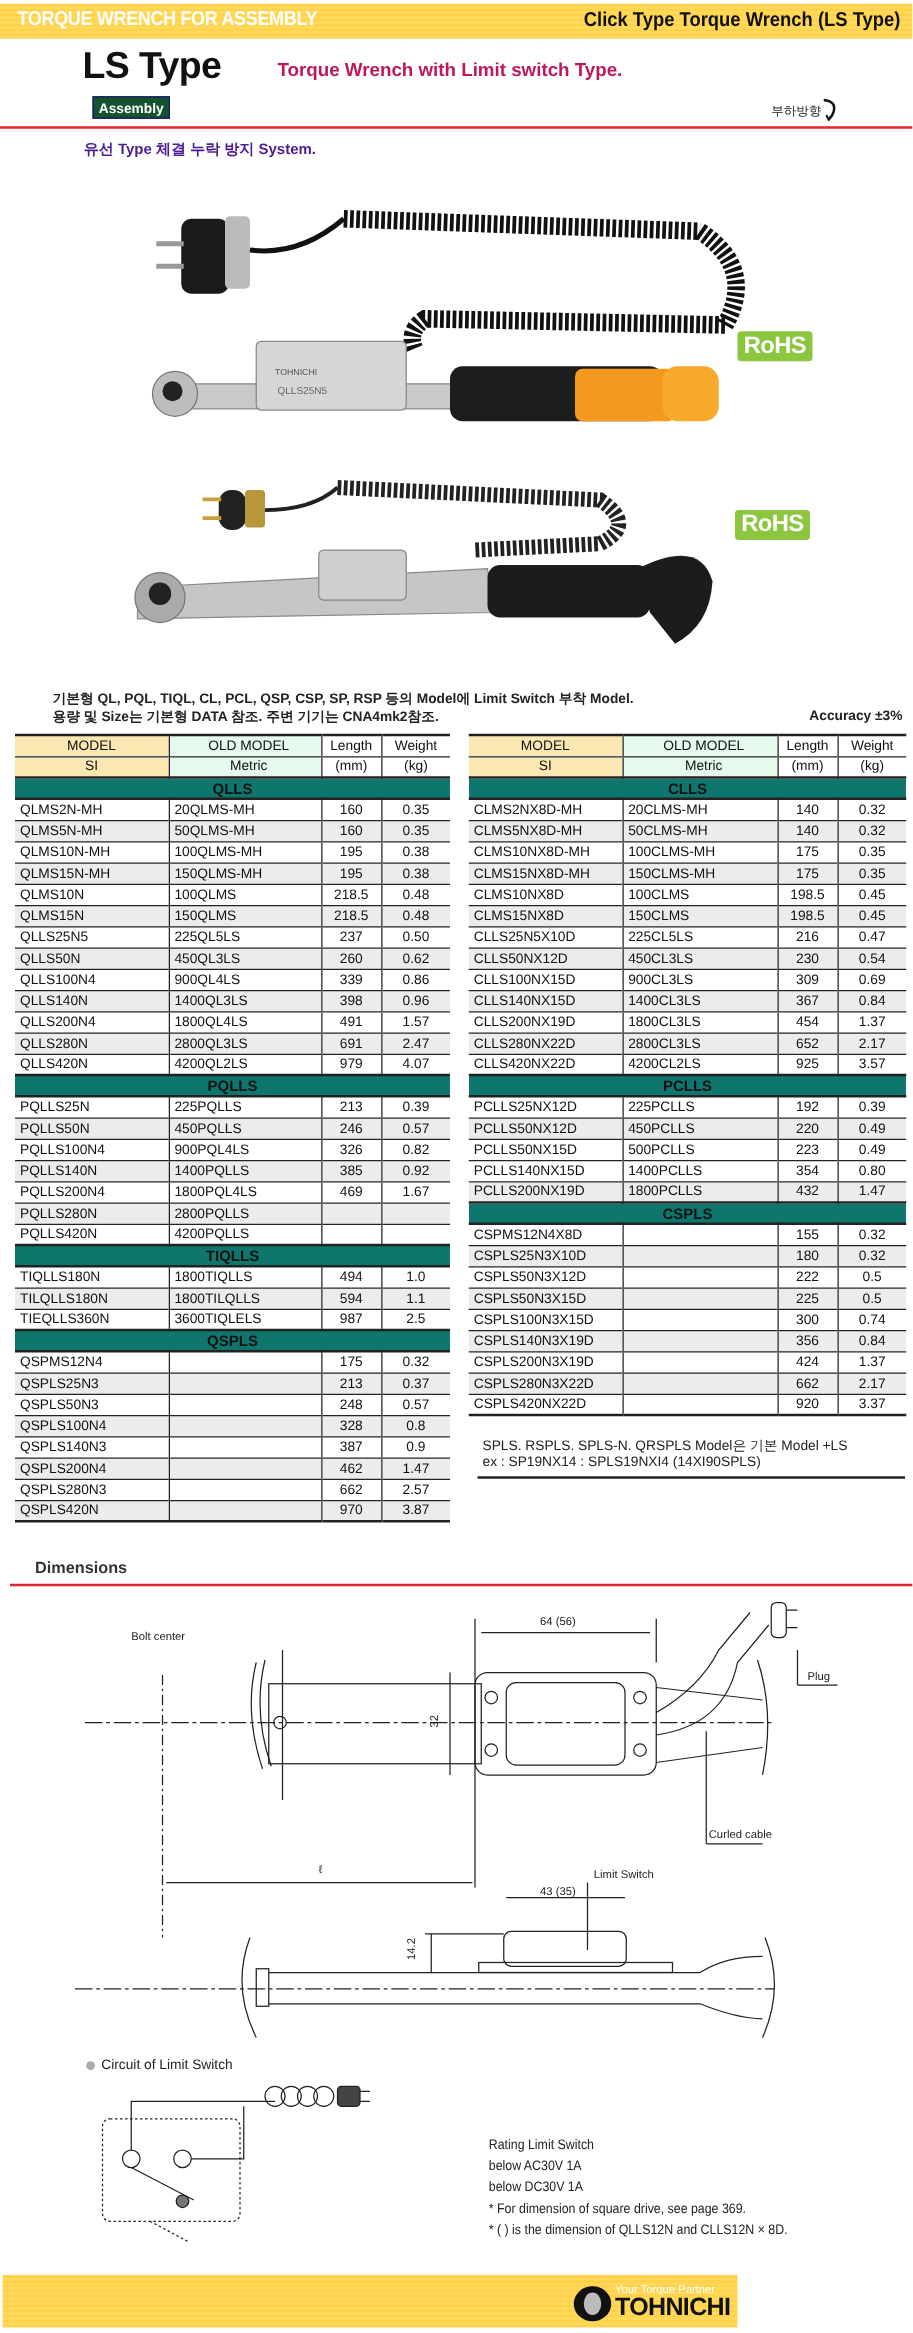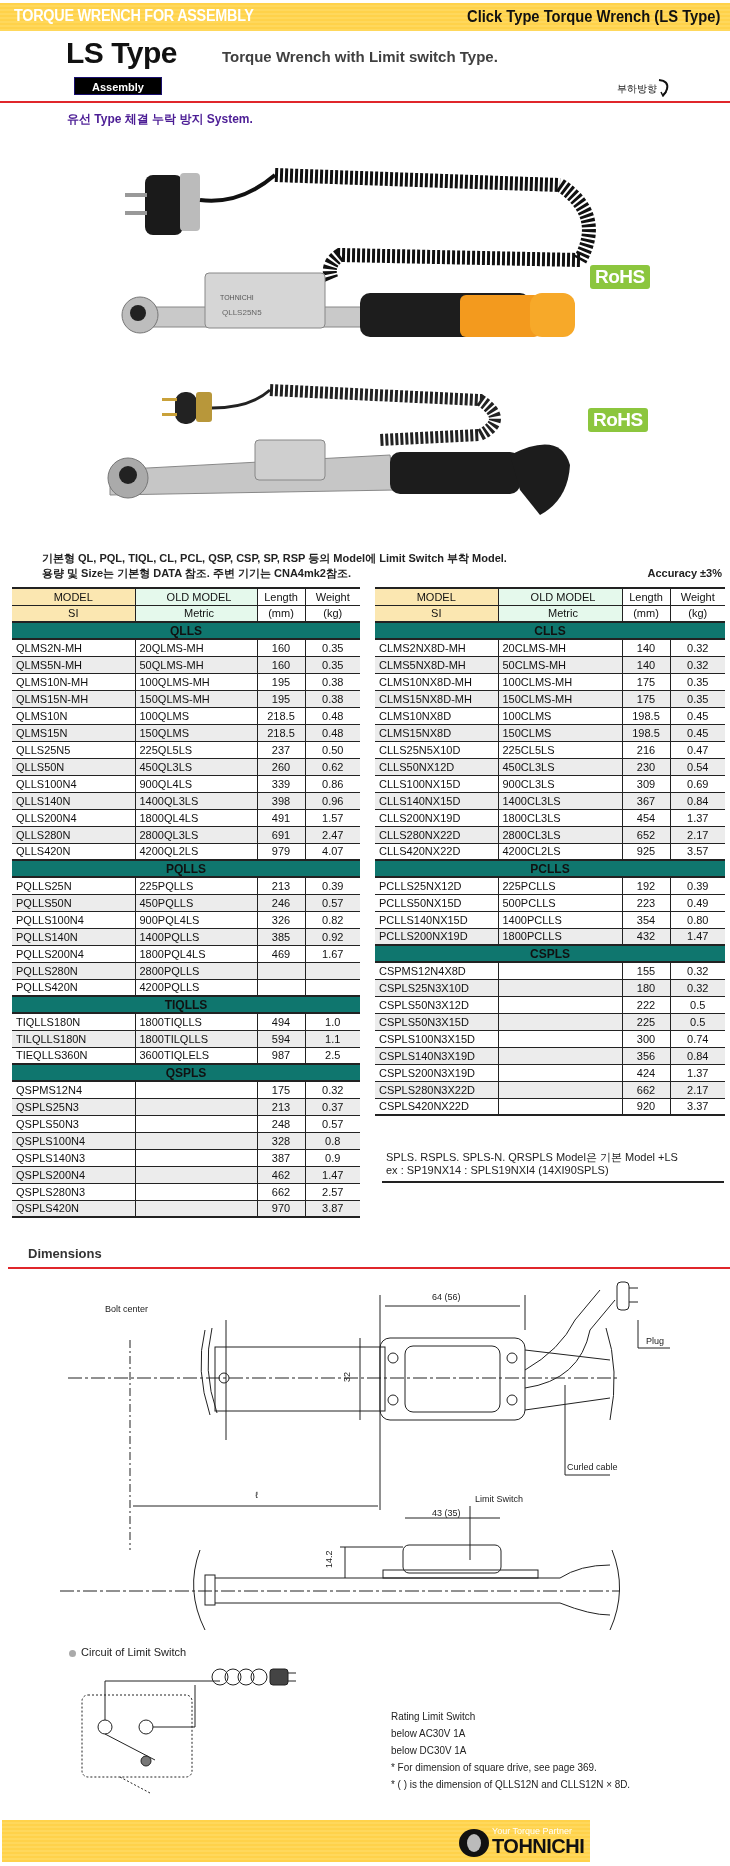--- a/index.html
+++ b/index.html
@@ -1,22 +1,22 @@
 <!DOCTYPE html>
 <html><head>
 <meta charset="utf-8">
 <style>
   * { box-sizing: border-box; margin: 0; padding: 0; }
   body { width: 730px; height: 1866px; background: #fff; font-family: "Liberation Sans", sans-serif; color: #111; position: relative; overflow: hidden; }
   .topbar { position: absolute; left: 0; top: 3px; width: 730px; height: 28px; background: repeating-linear-gradient(#ffd24a 0 2px, #ffd85c 2px 4px); }
   .topbar .l { position: absolute; left: 14px; top: 4px; font-size: 16px; font-weight: bold; color: #fff; letter-spacing: -0.3px; transform: scaleX(0.9); transform-origin: left; }
   .topbar .r { position: absolute; right: 10px; top: 5px; font-size: 16px; font-weight: bold; color: #111; transform: scaleX(0.92); transform-origin: right; }
   .title { position: absolute; left: 66px; top: 36px; font-size: 30px; font-weight: bold; letter-spacing: -0.5px; }
-  .subtitle { position: absolute; left: 222px; top: 48px; font-size: 15px; font-weight: bold; color: #404040; }
-  .badge { position: absolute; left: 74px; top: 77px; width: 88px; height: 18px; background: #000000; color: #fff; font-size: 11px; font-weight: bold; text-align: center; line-height: 18px; border: 1px solid #1a1070; }
+  .subtitle { position: absolute; left: 222px; top: 48px; font-size: 15px; font-weight: bold; color: #be185d; }
+  .badge { position: absolute; left: 74px; top: 77px; width: 62px; height: 18px; background: #14532d; color: #fff; font-size: 11px; font-weight: bold; text-align: center; line-height: 18px; border: 1px solid #1a1070; }
   .load-dir { position: absolute; left: 617px; top: 82px; font-size: 10px; color: #222; }
   .load-dir svg { position: absolute; left: 40px; top: -5px; }
   .redline { position: absolute; left: 0; top: 101px; width: 730px; height: 2px; background: #e0262b; }
   .sys-text { position: absolute; left: 67px; top: 111px; font-size: 12px; font-weight: bold; color: #4c1d95; }
   .photo { position: absolute; }
   .rohs { position: absolute; background: #8cc63e; color: #fff; font-weight: bold; font-size: 19px; padding: 1px 5px; border-radius: 3px; letter-spacing: -0.5px; }
   .note { position: absolute; left: 42px; font-size: 11px; font-weight: bold; color: #222; }
   .accuracy { position: absolute; right: 8px; top: 567px; font-size: 11px; font-weight: bold; color: #222; margin-left: 24px; }
   table.spec { position: absolute; border-collapse: collapse; font-size: 11px; table-layout: fixed; }
   table.spec td { height: 17px; padding: 0 4px; border-left: 1px solid #222; white-space: nowrap; overflow: hidden; }
@@ -432,20 +432,26 @@
       </tr>
       <tr class="grp">
         <td colspan="4">PCLLS</td>
       </tr>
       <tr class="row">
         <td class="">PCLLS25NX12D</td>
         <td class="">225PCLLS</td>
         <td class="c">192</td>
         <td class="c">0.39</td>
       </tr>
+      <tr class="row alt">
+        <td class="">PCLLS50NX12D</td>
+        <td class="">450PCLLS</td>
+        <td class="c">220</td>
+        <td class="c">0.49</td>
+      </tr>
       <tr class="row">
         <td class="">PCLLS50NX15D</td>
         <td class="">500PCLLS</td>
         <td class="c">223</td>
         <td class="c">0.49</td>
       </tr>
       <tr class="row">
         <td class="">PCLLS140NX15D</td>
         <td class="">1400PCLLS</td>
         <td class="c">354</td>

